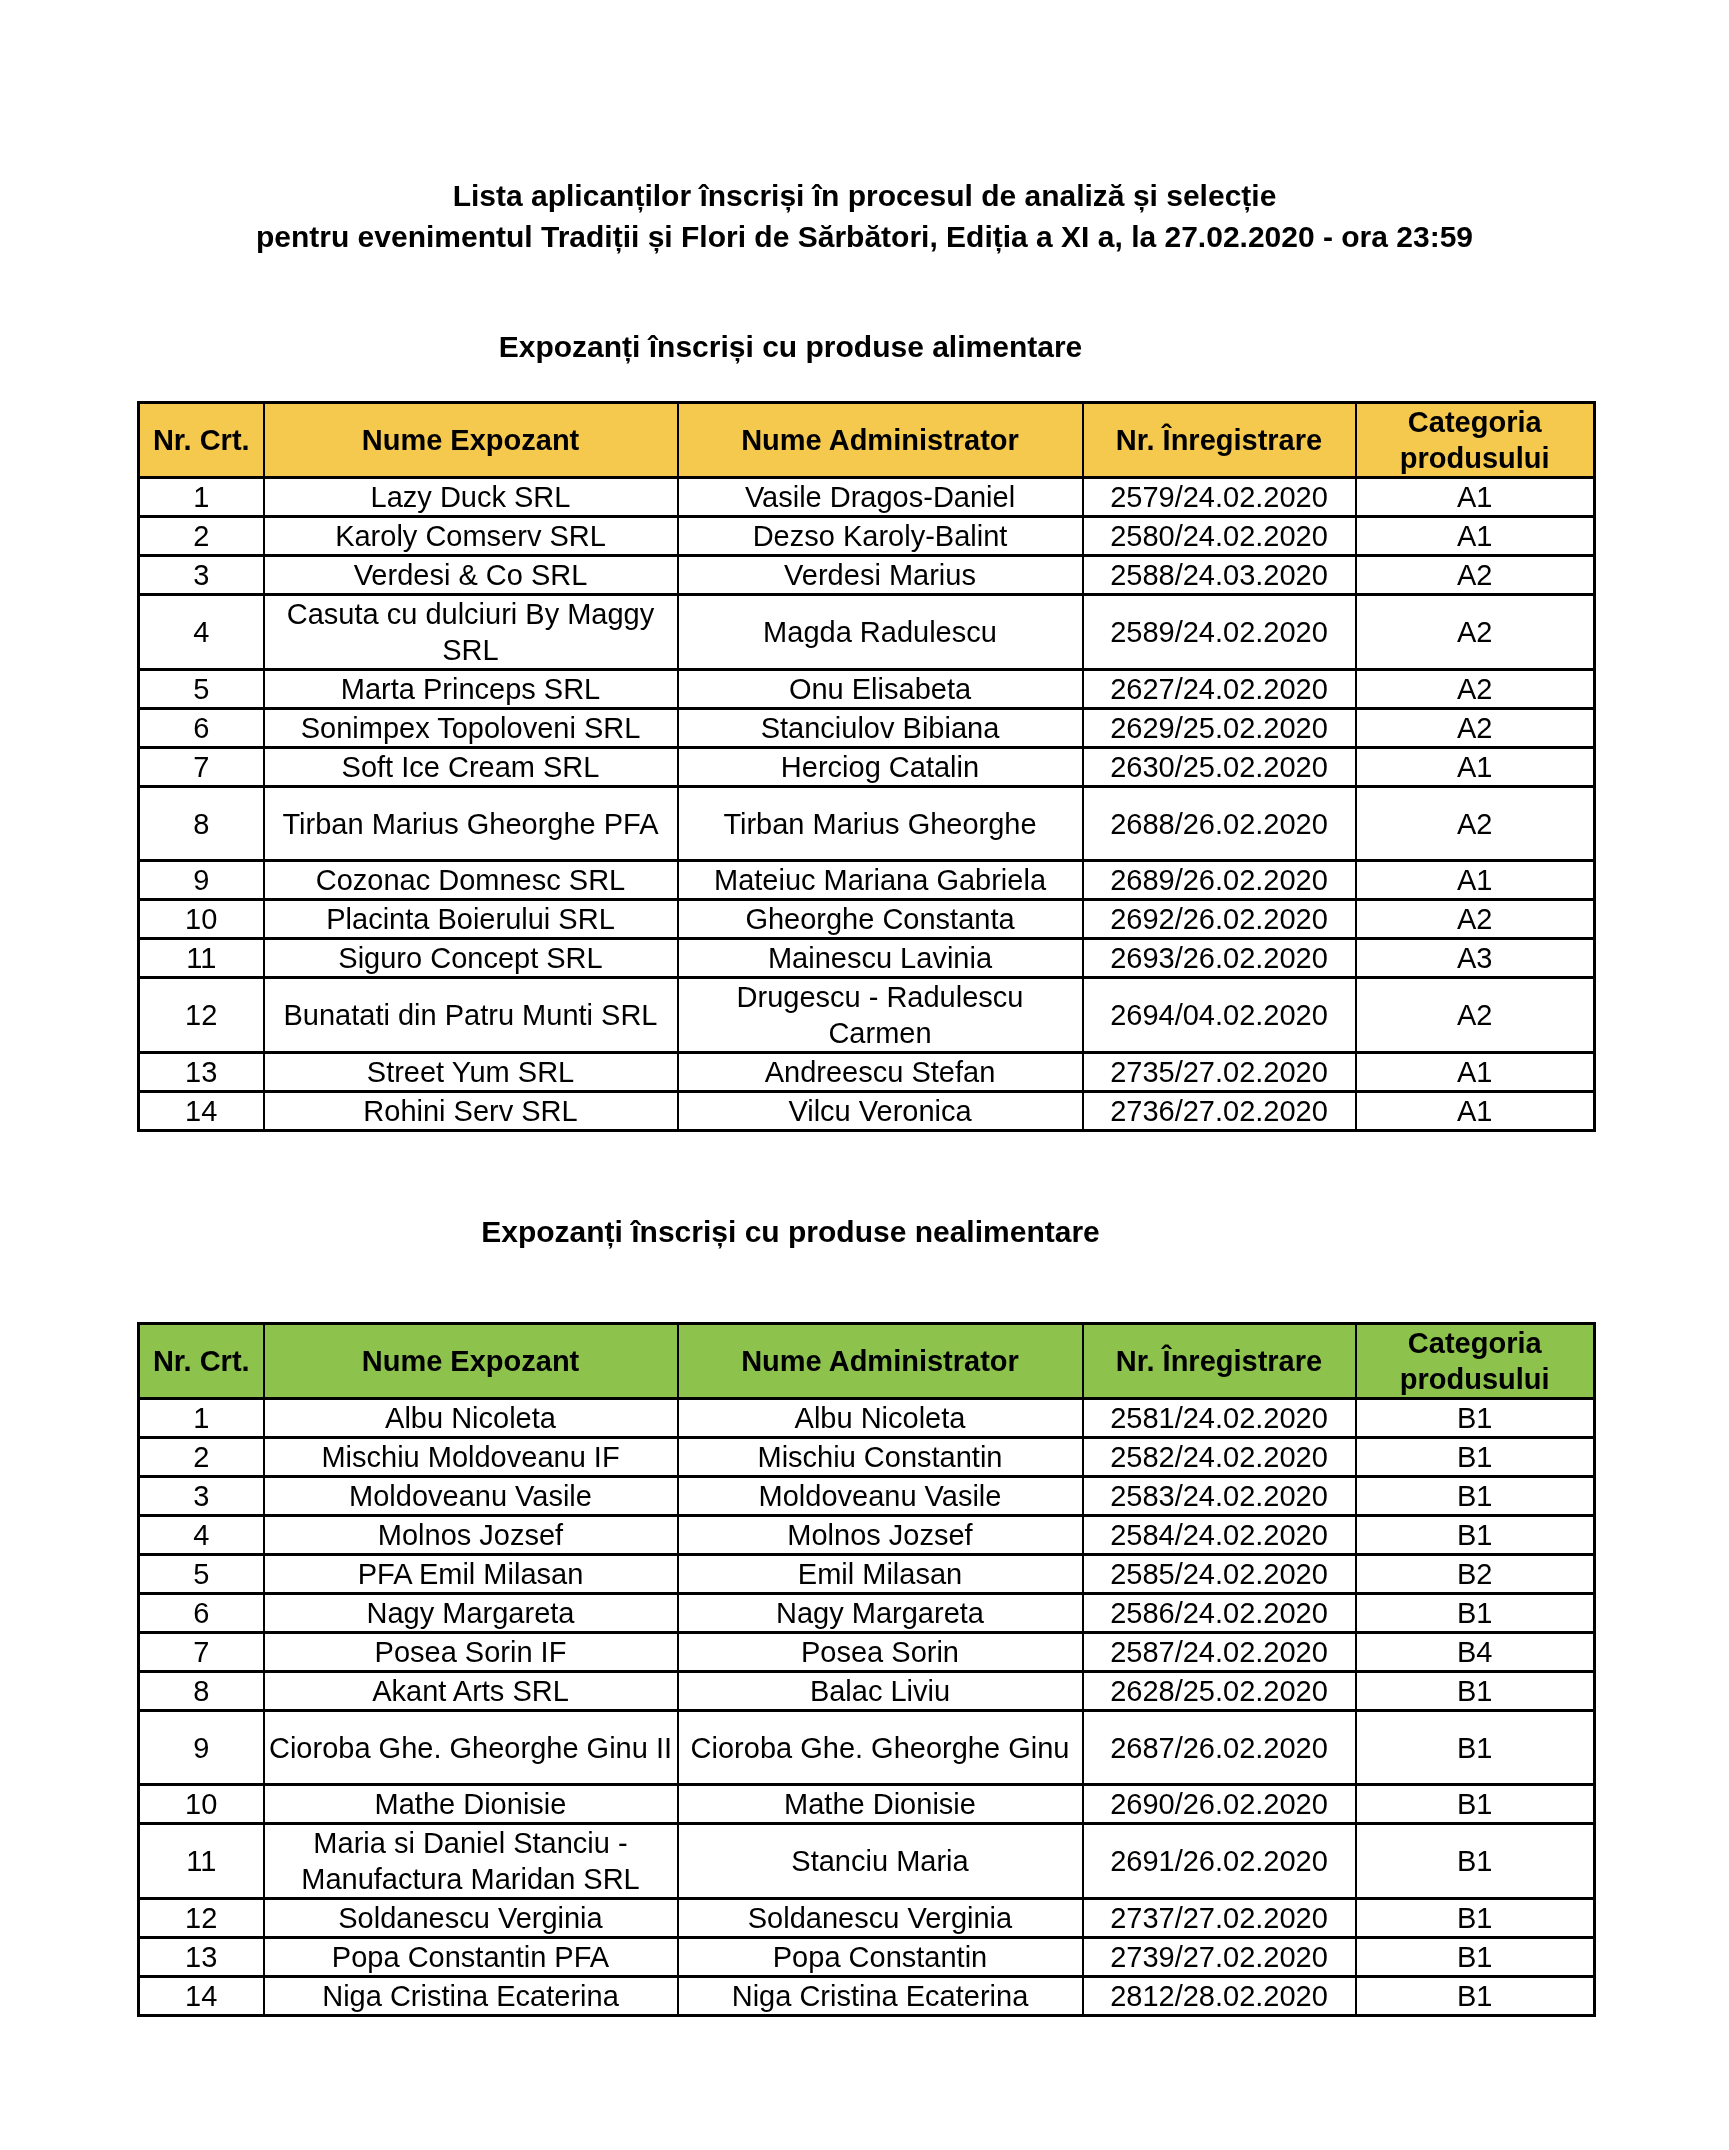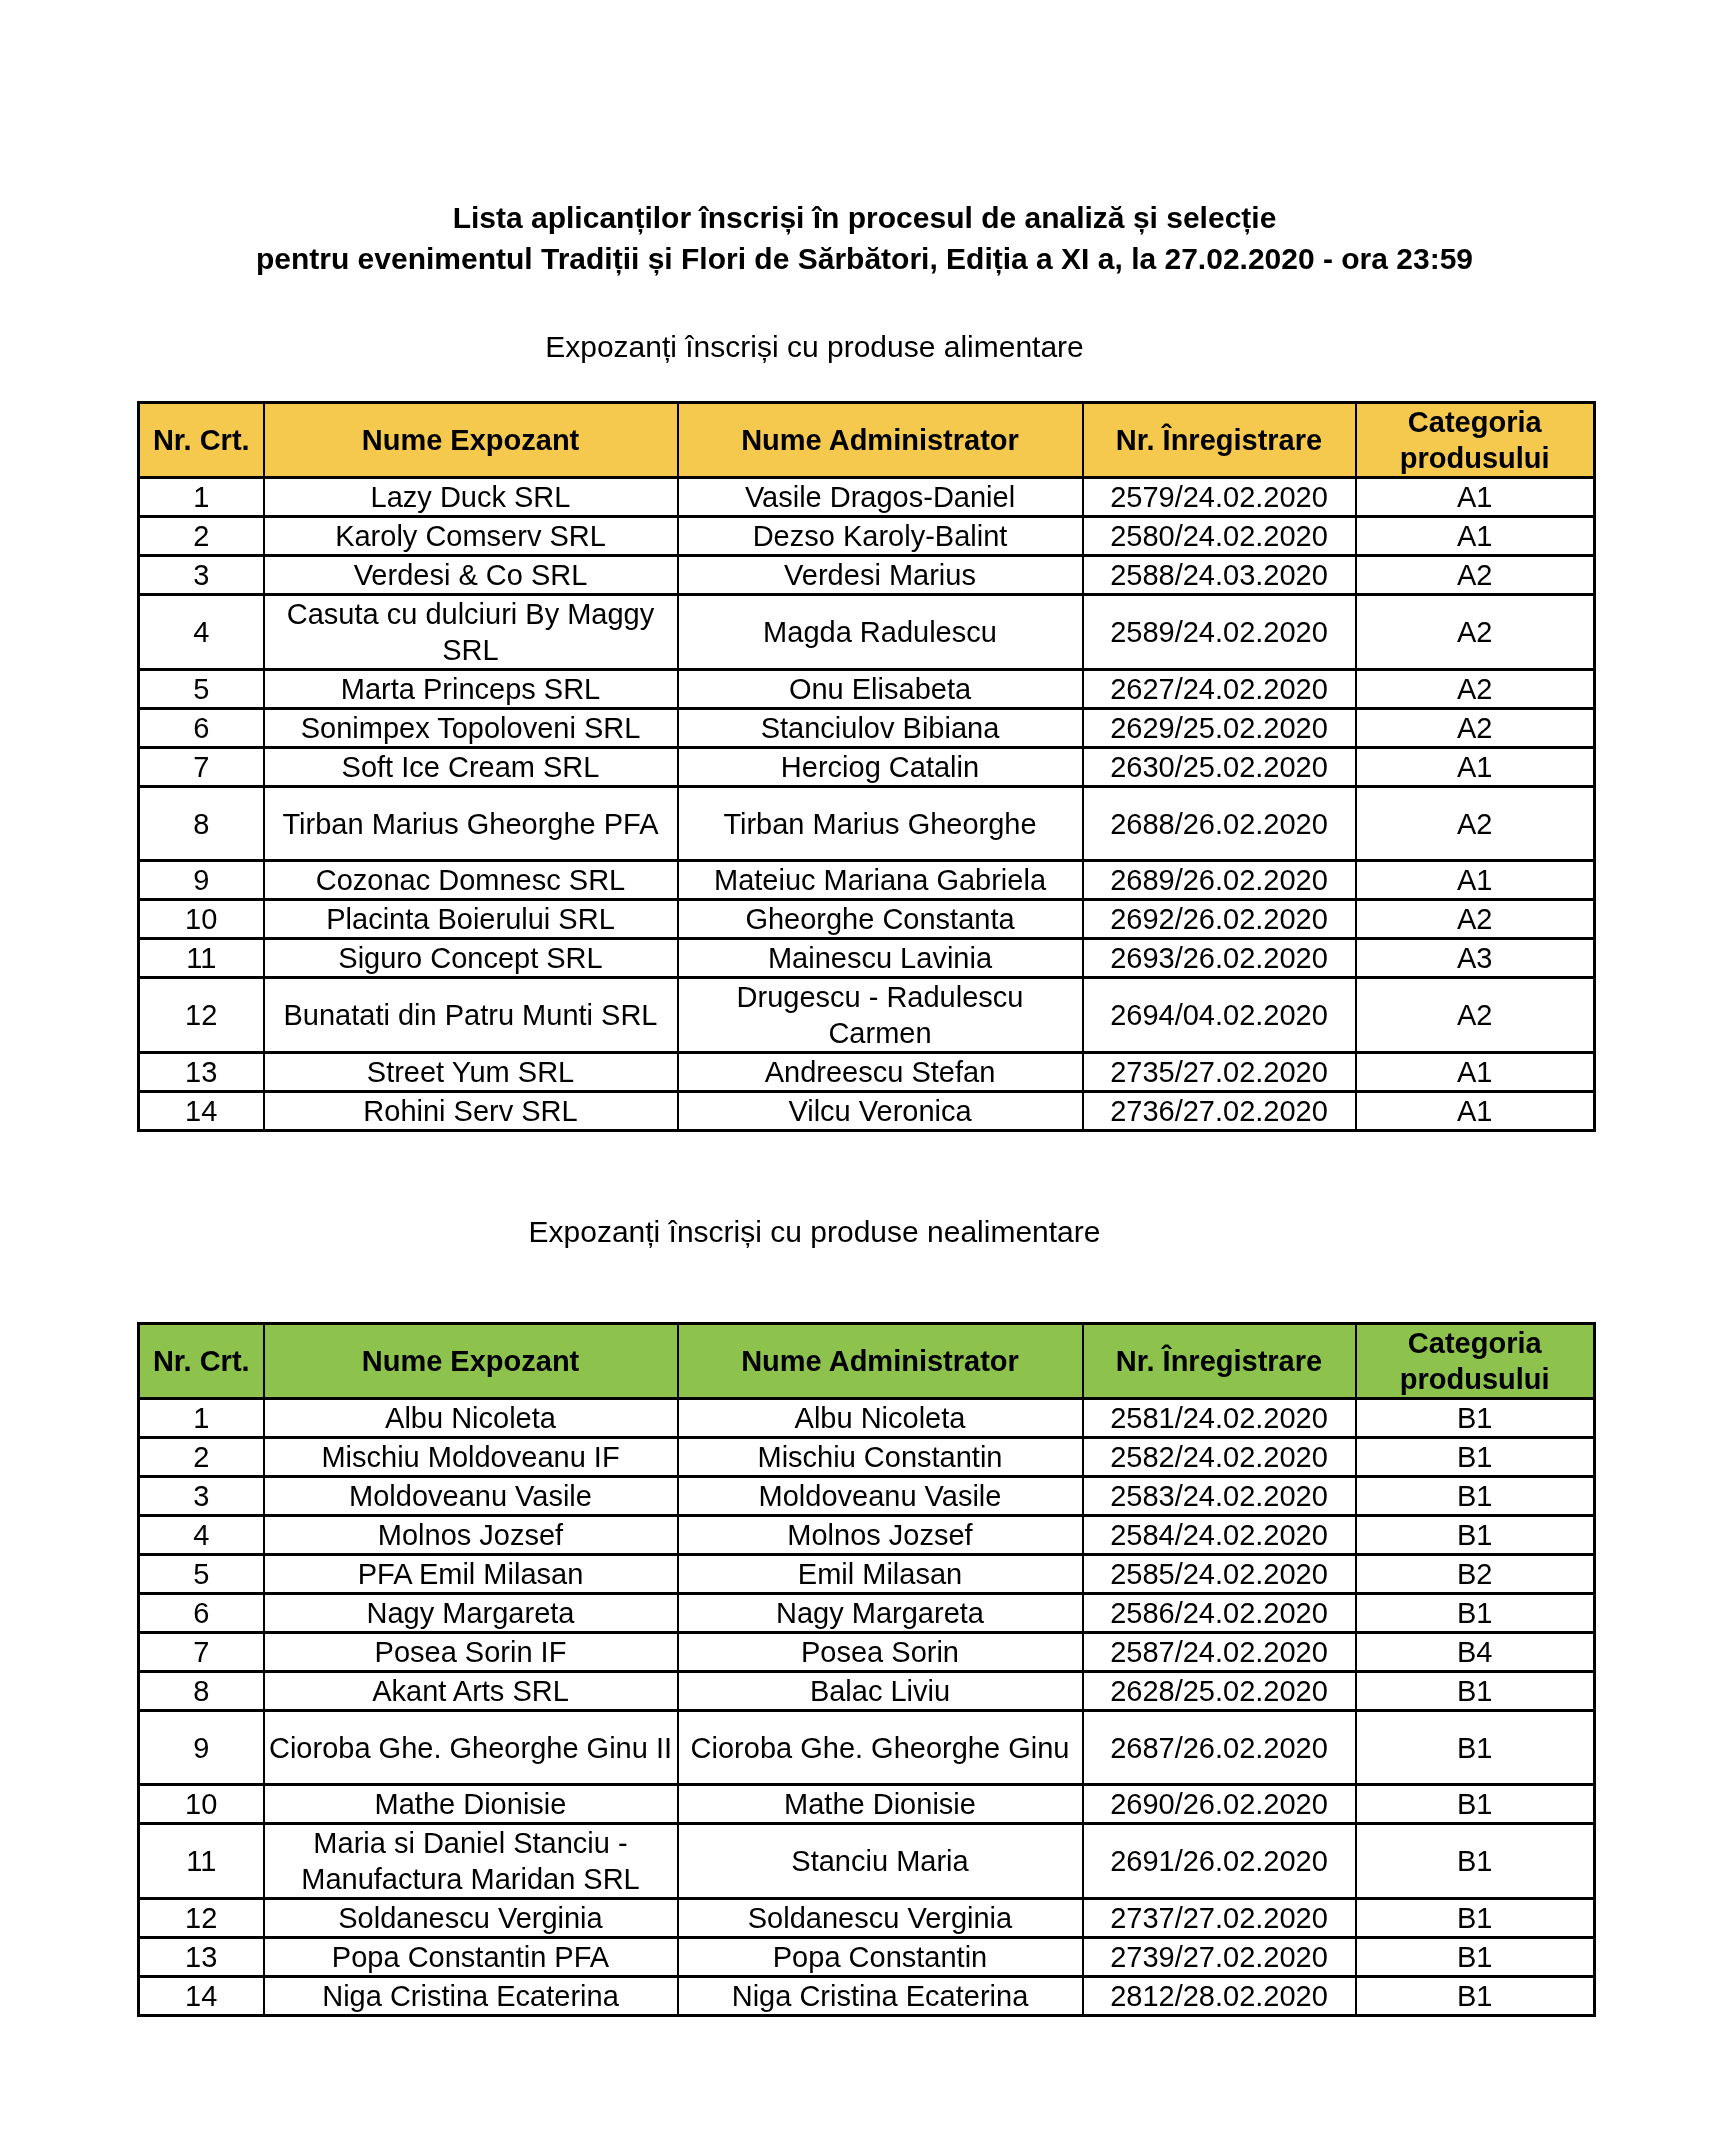--- a/index.html
+++ b/index.html
@@ -2,27 +2,27 @@
 <html style="font-size:10.5px"><head>
 <meta charset="utf-8">
 <style>
   html, body { margin: 0; padding: 0; background: #ffffff; }
   body {
     width: 1729px; height: 2151px; position: relative; overflow: hidden;
     font-family: "Liberation Sans", sans-serif; color: #000;
   }
   .title {
     position: absolute; left: 0; width: 1729px; text-align: center;
-    font-weight: bold; font-size: 30px; line-height: 41px; margin-top: 22px;
+    font-weight: bold; font-size: 30px; line-height: 41px;
   }
   .title.l1 { top: 175px; }
   .title.l2 { top: 216px; }
   .section-title {
     position: absolute; left: 0; width: 1581px; text-align: center;
-    font-weight: normal; font-size: 30px; line-height: 39px; margin-left: 24px;
+    font-weight: bold; font-size: 30px; line-height: 39px;
   }
   .sec1 { top: 327px; }
   .sec2 { top: 1212px; }
   table.grid {
     position: absolute; left: 137px; width: 1456px;
     border-collapse: collapse; table-layout: fixed;
     border: 3.3px solid #000;
   }
   .t1 { top: 401px; }
   .t2 { top: 1322px; }

